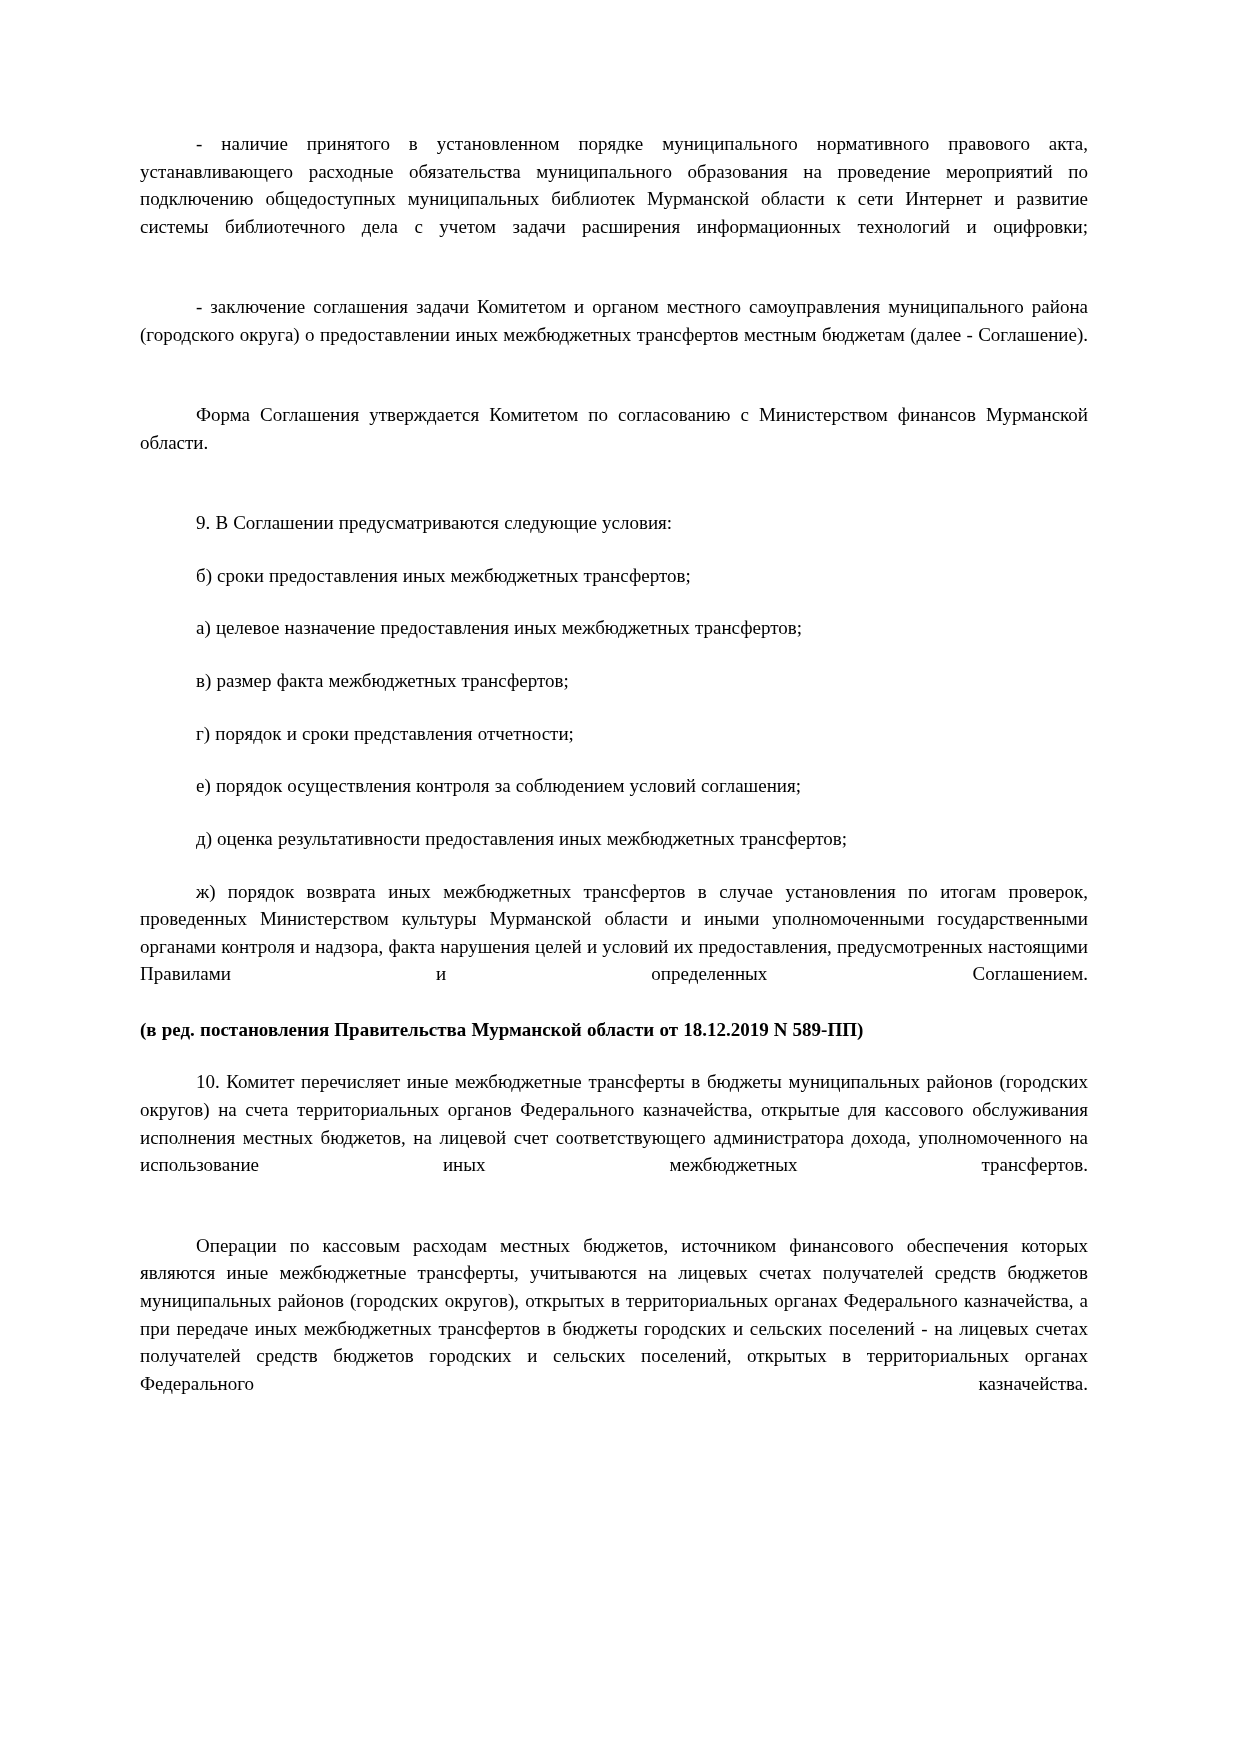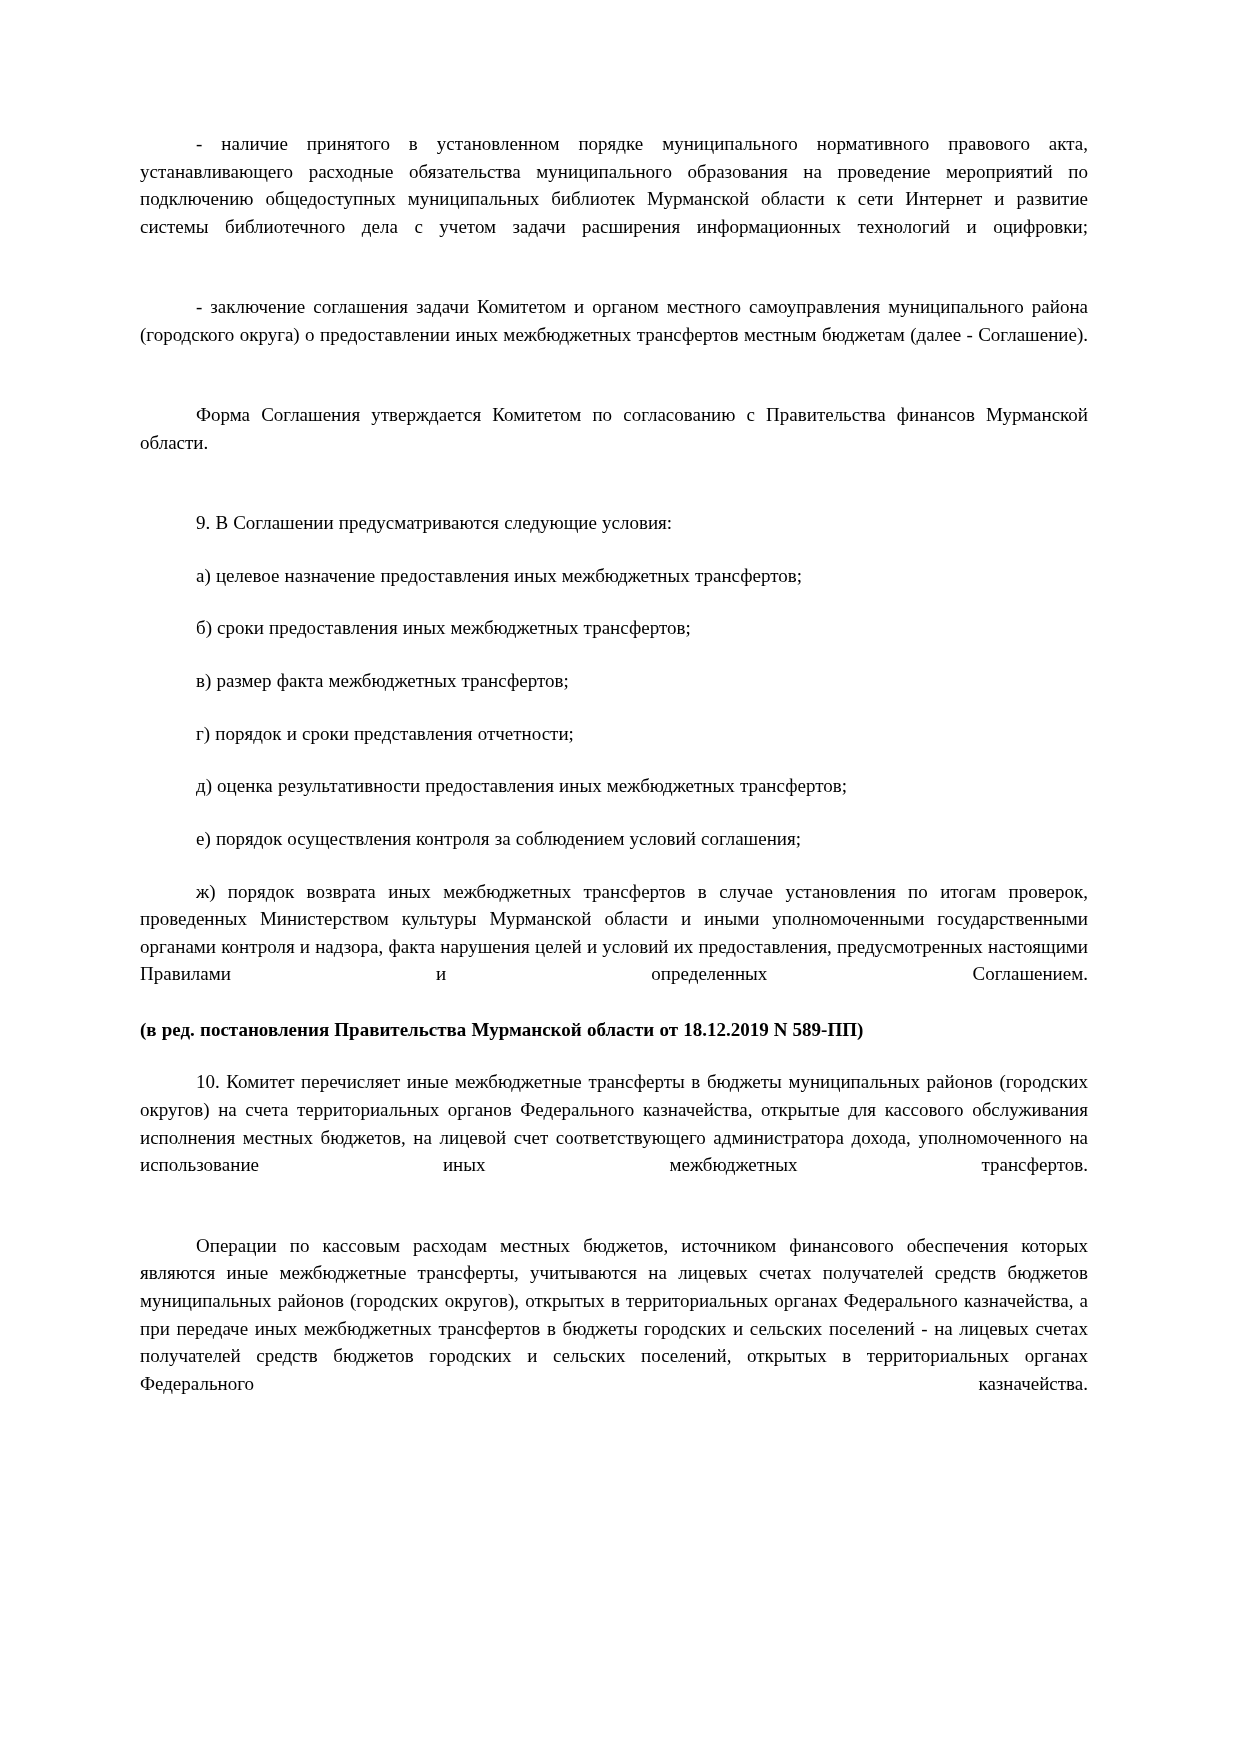--- a/index.html
+++ b/index.html
@@ -57,35 +57,35 @@
 </head>
 <body>
 
 <div class="page">
   <div class="doc-body">
 
     <p class="para">- наличие принятого в установленном порядке муниципального нормативного правового акта, устанавливающего расходные обязательства муниципального образования на проведение мероприятий по подключению общедоступных муниципальных библиотек Мурманской области к сети Интернет и развитие системы библиотечного дела с учетом задачи расширения информационных технологий и оцифровки;</p>
 
     <p class="para">- заключение соглашения задачи Комитетом и органом местного самоуправления муниципального района (городского округа) о предоставлении иных межбюджетных трансфертов местным бюджетам (далее - Соглашение).</p>
 
-    <p class="para">Форма Соглашения утверждается Комитетом по согласованию с Правительства финансов Мурманской области.</p>
+    <p class="para">Форма Соглашения утверждается Комитетом по согласованию с Министерством финансов Мурманской области.</p>
 
     <p class="para single-line">9. В Соглашении предусматриваются следующие условия:</p>
 
+    <p class="para single-line">б) сроки предоставления иных межбюджетных трансфертов;</p>
+
     <p class="para single-line">а) целевое назначение предоставления иных межбюджетных трансфертов;</p>
-
-    <p class="para single-line">б) сроки предоставления иных межбюджетных трансфертов;</p>
 
     <p class="para single-line">в) размер факта межбюджетных трансфертов;</p>
 
     <p class="para single-line">г) порядок и сроки представления отчетности;</p>
 
+    <p class="para single-line">е) порядок осуществления контроля за соблюдением условий соглашения;</p>
+
     <p class="para single-line">д) оценка результативности предоставления иных межбюджетных трансфертов;</p>
-
-    <p class="para single-line">е) порядок осуществления контроля за соблюдением условий соглашения;</p>
 
     <p class="para tight-below">ж) порядок возврата иных межбюджетных трансфертов в случае установления по итогам проверок, проведенных Министерством культуры Мурманской области и иными уполномоченными государственными органами контроля и надзора, факта нарушения целей и условий их предоставления, предусмотренных настоящими Правилами и определенных Соглашением.</p>
 
     <p class="para no-indent single-line">(в ред. постановления Правительства Мурманской области от 18.12.2019 N 589-ПП)</p>
 
     <p class="para">10. Комитет перечисляет иные межбюджетные трансферты в бюджеты муниципальных районов (городских округов) на счета территориальных органов Федерального казначейства, открытые для кассового обслуживания исполнения местных бюджетов, на лицевой счет соответствующего администратора дохода, уполномоченного на использование иных межбюджетных трансфертов.</p>
 
     <p class="para">Операции по кассовым расходам местных бюджетов, источником финансового обеспечения которых являются иные межбюджетные трансферты, учитываются на лицевых счетах получателей средств бюджетов муниципальных районов (городских округов), открытых в территориальных органах Федерального казначейства, а при передаче иных межбюджетных трансфертов в бюджеты городских и сельских поселений - на лицевых счетах получателей средств бюджетов городских и сельских поселений, открытых в территориальных органах Федерального казначейства.</p>
 
   </div>

